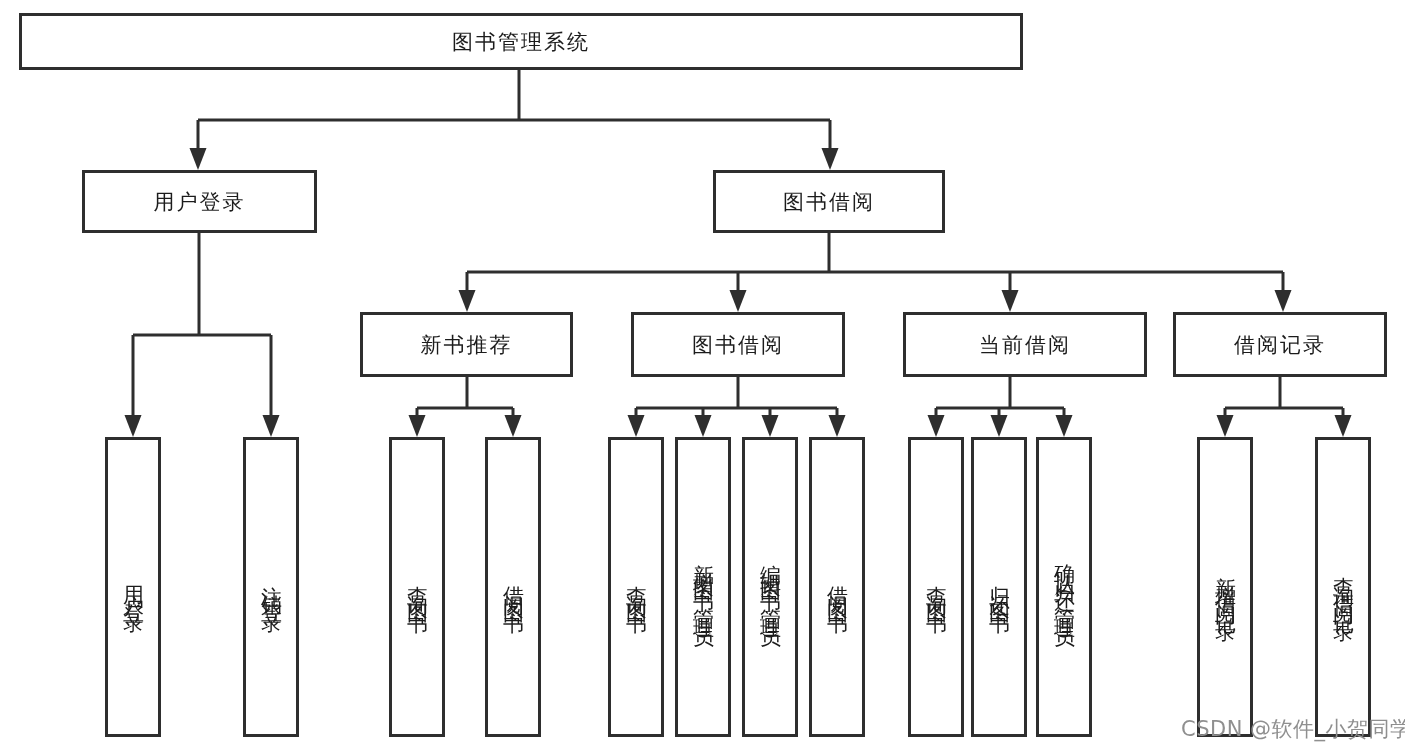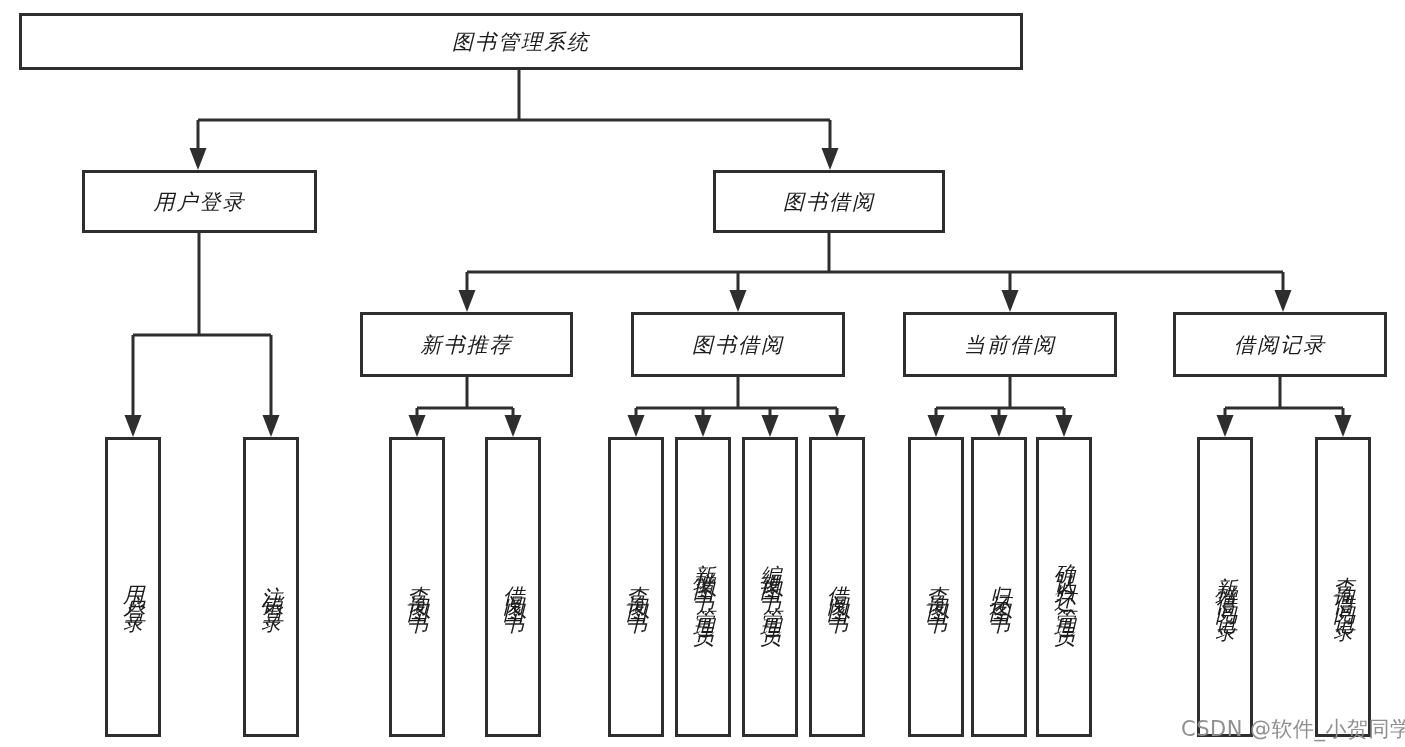--- a/index.html
+++ b/index.html
@@ -19,21 +19,20 @@
   }
   .node {
     position: absolute;
     box-sizing: border-box;
     border: 3px solid #2e2e2e;
     background: #ffffff;
     display: flex;
     align-items: center;
     justify-content: center;
     color: #1c1c1c;
-    font-style: italic;
   }
   .h-label {
     font-size: 21px;
     letter-spacing: 2px;
     white-space: nowrap;
   }
   .v-label {
     writing-mode: vertical-rl;
     font-size: 21px;
     letter-spacing: 9px;
@@ -99,21 +98,21 @@
   <div class="node" style="left:713px; top:170px; width:232px; height:63px;">
     <span class="h-label">图书借阅</span>
   </div>
 
   <div class="node" style="left:631px; top:312px; width:214px; height:65px;">
     <span class="h-label">图书借阅</span>
   </div>
   <div class="node" style="left:360px; top:312px; width:213px; height:65px;">
     <span class="h-label">新书推荐</span>
   </div>
-  <div class="node" style="left:903px; top:312px; width:214px; height:65px;">
+  <div class="node" style="left:903px; top:312px; width:244px; height:65px;">
     <span class="h-label">当前借阅</span>
   </div>
   <div class="node" style="left:1173px; top:312px; width:214px; height:65px;">
     <span class="h-label">借阅记录</span>
   </div>
 
   <div class="node" style="left:105px; top:437px; width:56px; height:300px;">
     <span class="v-label">用户登录</span>
   </div>
   <div class="node" style="left:243px; top:437px; width:56px; height:300px;">

